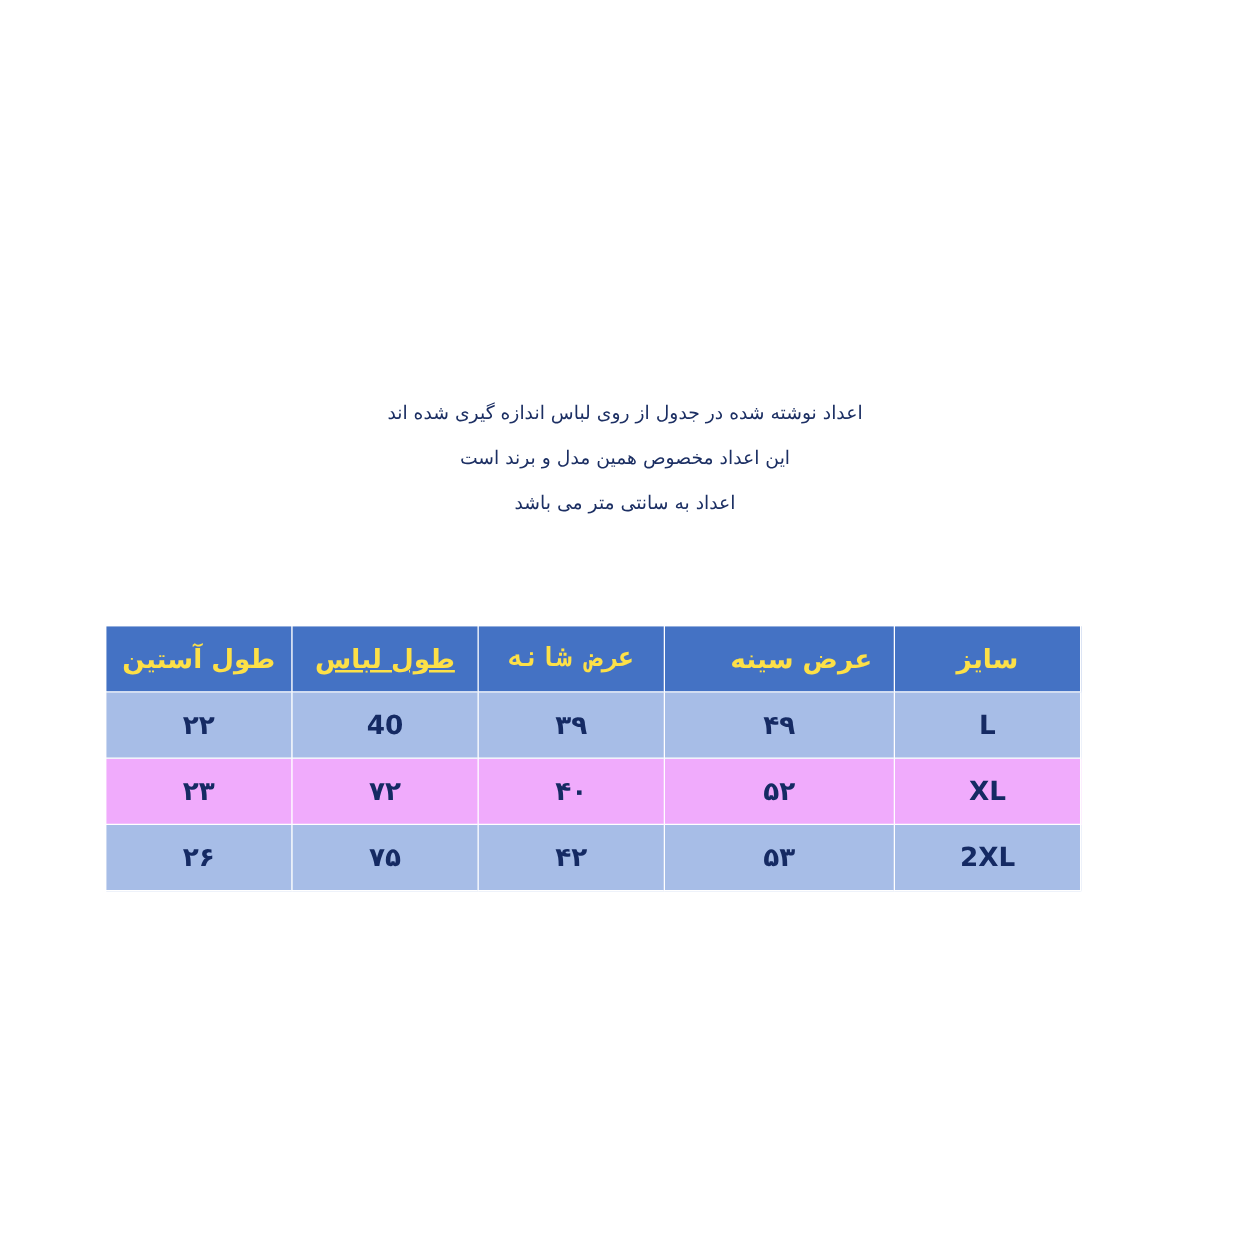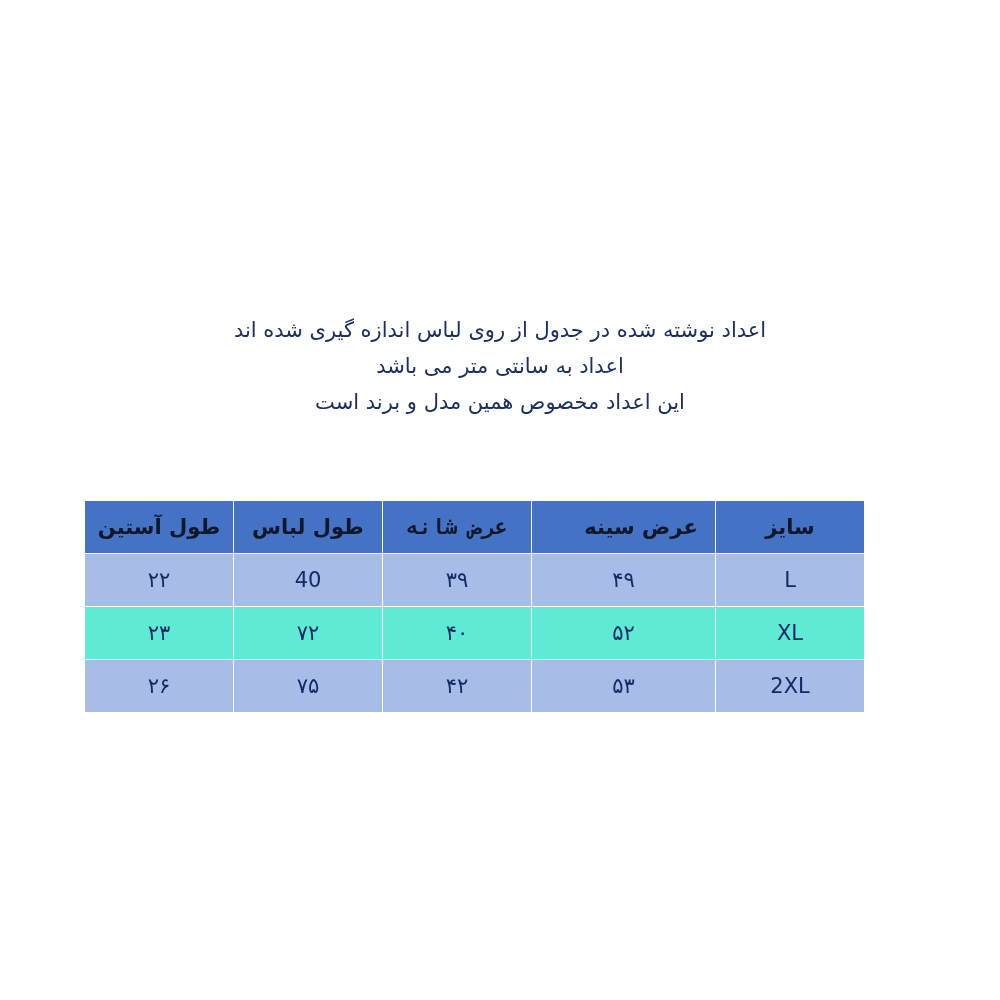--- a/index.html
+++ b/index.html
@@ -22,21 +22,21 @@
   }
   .notes {
     position: absolute;
     top: 312px;
     left: 0;
     width: 1000px;
     text-align: center;
     direction: rtl;
   }
   .note-line {
-    font-size: 21px;
+    font-size: 15px;
     line-height: 36px;
     color: #1c2f63;
     white-space: nowrap;
     font-weight: 400;
   }
   .table-wrap {
     position: absolute;
     top: 500px;
     left: 135px;
     width: 730px;
@@ -50,51 +50,51 @@
   table.size-table th,
   table.size-table td {
     text-align: center;
     vertical-align: middle;
     border: 1px solid #ffffff;
     font-size: 21px;
     color: #152a63;
   }
   table.size-table thead th {
     background: #4472c4;
-    color: #0f172a;
+    color: #fde047;
     font-weight: bold;
     height: 50px;
     font-size: 21px;
   }
   table.size-table tbody td {
     height: 50px;
-    font-weight: 400;
+    font-weight: 700;
     margin-top: 47px;
   }
   tr.row-even td {
     background: #a7bde7;
   }
   tr.row-odd td {
-    background: #5eead4;
+    background: #f0abfc;
   }
   .col-size { width: 146px; }
   .col-a { width: 146px; padding-left: 36px; }
   .col-b { width: 146px; font-family: Liberation Mono, monospace; }
-  .col-c { width: 146px; }
+  .col-c { width: 146px; text-decoration: underline; }
   .col-d { width: 146px; }
 </style>
 </head>
 <body>
 
 <div class="page">
 
   <div class="notes">
     <div class="note-line">اعداد نوشته شده در جدول از روی لباس اندازه گیری شده اند</div>
+    <div class="note-line">این اعداد مخصوص همین مدل و برند است</div>
     <div class="note-line">اعداد به سانتی متر می باشد</div>
-    <div class="note-line">این اعداد مخصوص همین مدل و برند است</div>
   </div>
 
   <div class="table-wrap">
     <table class="size-table">
       <thead>
         <tr>
           <th class="col-size">سایز</th>
           <th class="col-a">عرض سینه</th>
           <th class="col-b">عرض شانه</th>
           <th class="col-c">طول لباس</th>

